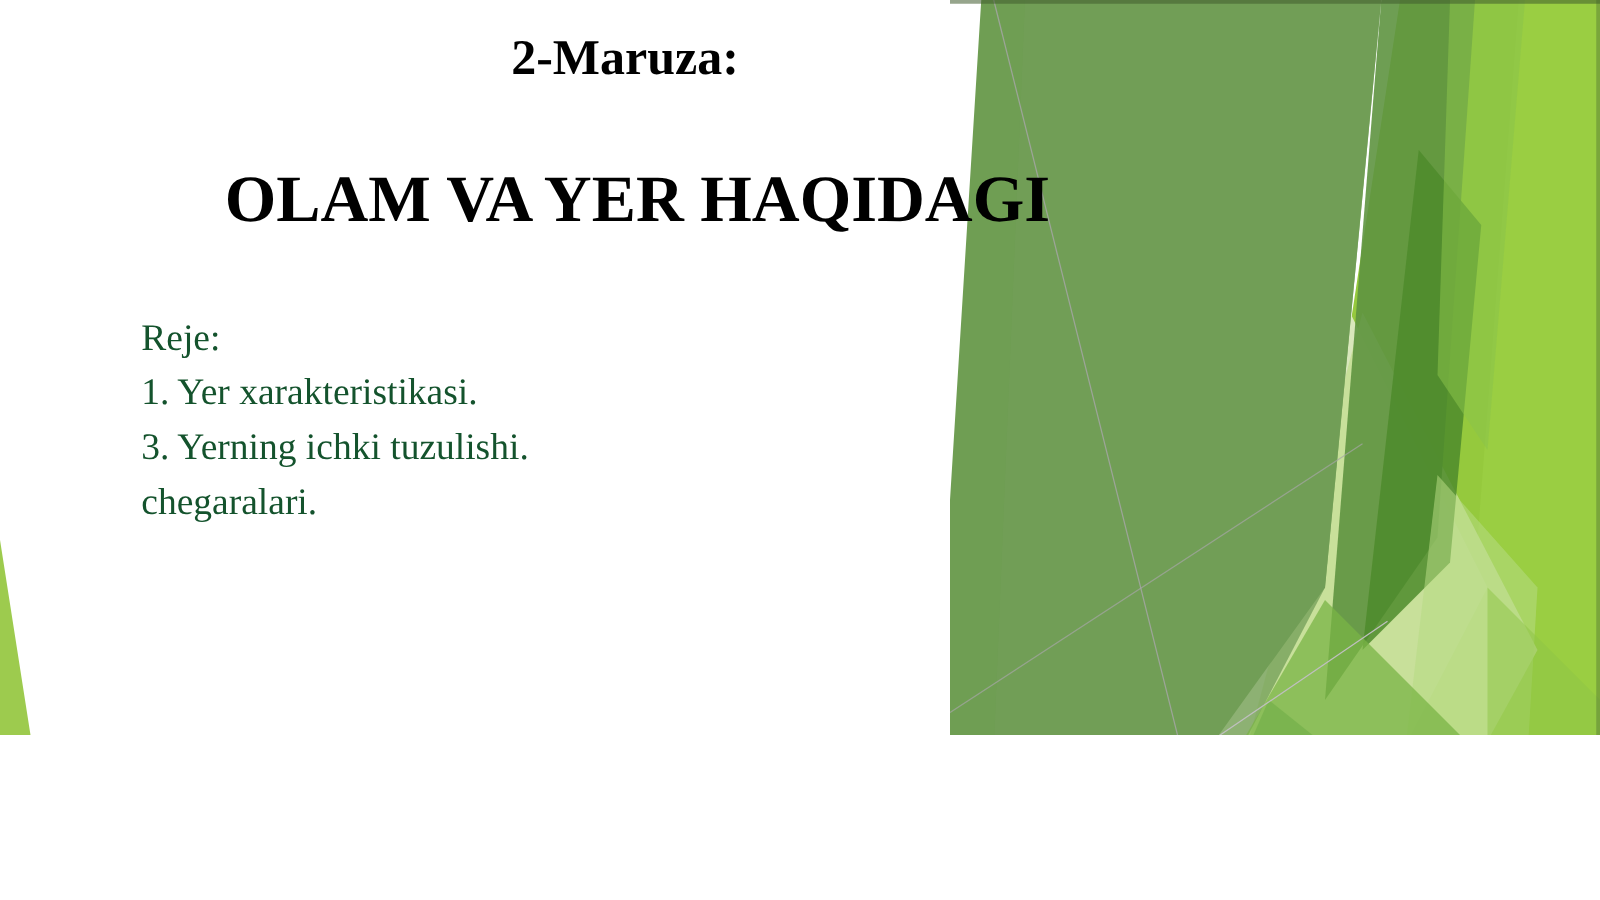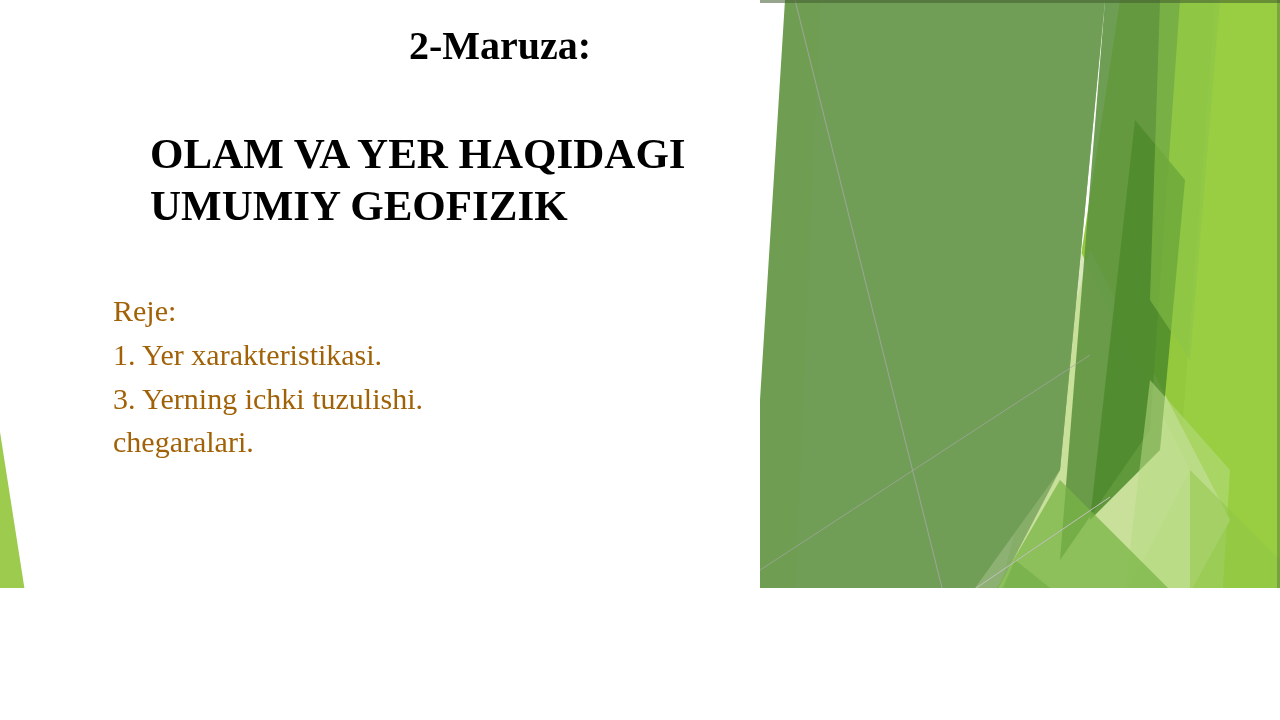--- a/index.html
+++ b/index.html
@@ -39,37 +39,37 @@
     font-weight: bold;
     color: #000000;
     text-align: center;
     letter-spacing: 0px;
     line-height: 1.1;
     margin: 0 0 60px 0;
     padding-left: 10px;
   }
 
   .slide-heading {
-    font-size: 43px;
+    font-size: 53px;
     font-weight: bold;
     color: #000000;
-    text-align: left;
+    text-align: right;
     line-height: 1.22;
     margin: 0;
     padding: 0 40px;
   }
   .slide-heading .hl { display: block; white-space: nowrap; }
 
   .agenda {
     margin-top: 56px;
     padding-left: 3px;
   }
   .agenda-line {
     font-size: 30px;
-    color: #a16207;
+    color: #14532d;
     line-height: 1.46;
     text-align: left;
     white-space: nowrap;
   }
 </style>
 </head>
 <body>
 
 <div id="slide">
 
@@ -113,21 +113,20 @@
       <polygon points="0,432 0,720 45,720" fill="#9DCB4E"></polygon>
     </svg>
   </div>
 
   <div id="text-block">
 
     <div class="slide-title">2-Maruza:</div>
 
     <div class="slide-heading">
       <span class="hl">OLAM VA YER HAQIDAGI</span>
-      <span class="hl">UMUMIY GEOFIZIK</span>
     </div>
 
     <div class="agenda">
       <div class="agenda-line">Reje:</div>
       <div class="agenda-line">1. Yer xarakteristikasi.</div>
       <div class="agenda-line">3. Yerning ichki tuzulishi.</div>
       <div class="agenda-line">chegaralari.</div>
     </div>
 
   </div>

